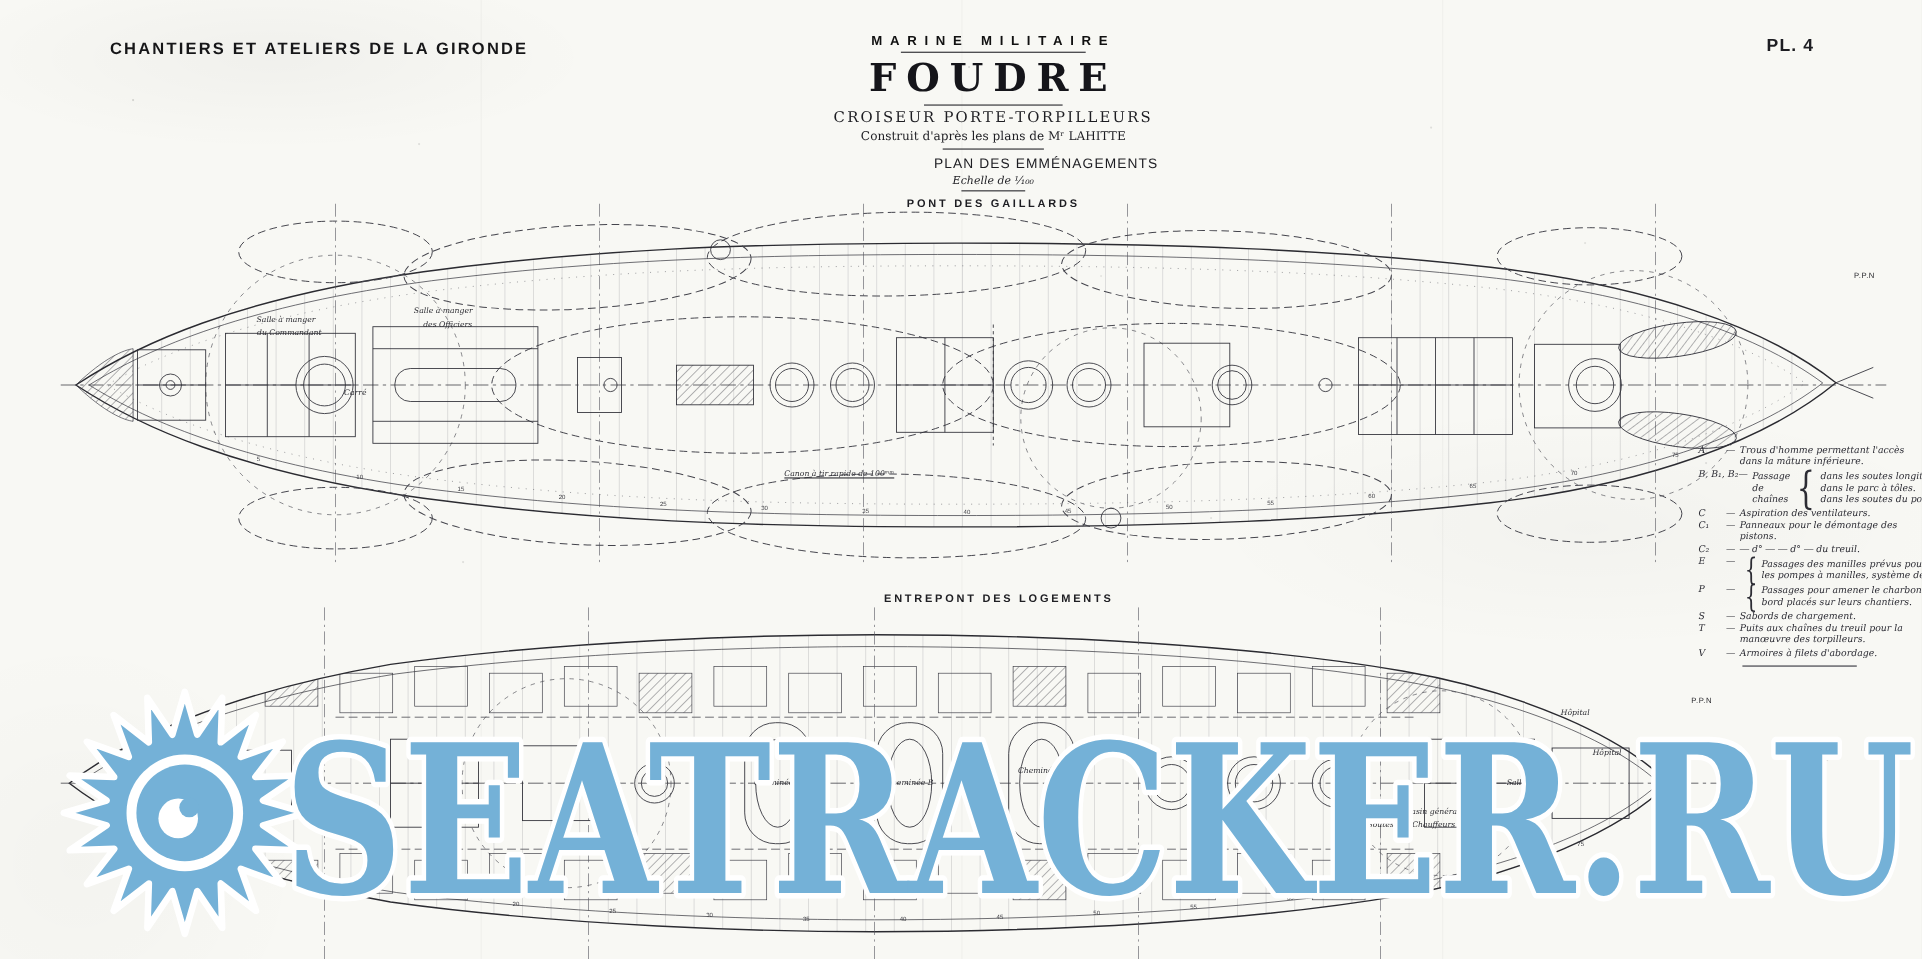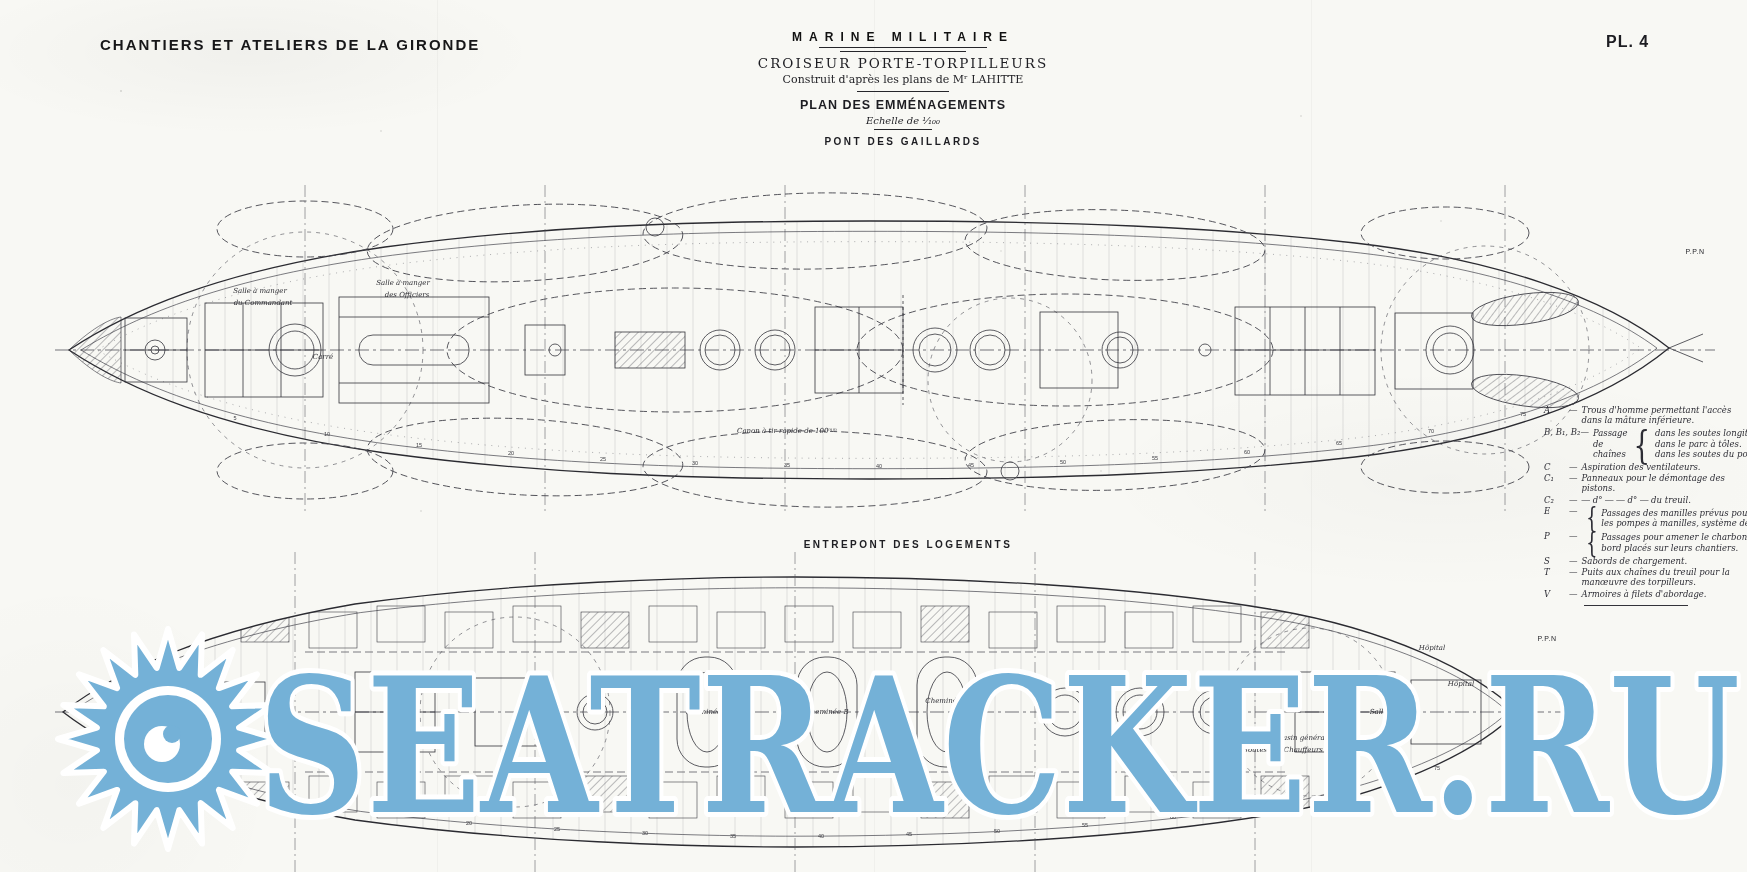--- a/index.html
+++ b/index.html
@@ -17,21 +17,21 @@
     980px 380px 0 rgba(0,0,0,0.09), 1540px 600px 0 rgba(0,0,0,0.10), 520px 700px 0 rgba(0,0,0,0.09),
     880px 160px 0 rgba(0,0,0,0.08), 1320px 130px 0 rgba(0,0,0,0.09);}
   
   .company{position:absolute;left:100px;top:36px;font-size:15px;font-weight:700;letter-spacing:2px;color:#161618;}
   .plate{position:absolute;left:1606px;top:33px;font-size:16px;font-weight:700;letter-spacing:1px;}
   .titleblock{position:absolute;left:753px;top:30px;width:300px;text-align:center;}
   .t-series{font-size:12px;font-weight:600;letter-spacing:7px;color:#111;}
   .t-ship{font-family:"DejaVu Serif", serif;font-size:35px;font-weight:700;letter-spacing:9px;margin-top:2px;color:#15151a;}
   .t-type{font-family:"DejaVu Serif", serif;font-size:13.5px;letter-spacing:2px;margin-top:3px;}
   .t-built{font-family:"DejaVu Serif", serif;font-size:11px;margin-top:2px;}
-  .t-plan{font-size:12.5px;font-weight:700;letter-spacing:1px;margin-top:6px;}
+  .t-plan{font-size:12.5px;font-weight:400;letter-spacing:1px;margin-top:6px;text-align:right;}
   .t-scale{font-family:"DejaVu Serif", serif;font-style:italic;font-size:10px;margin-top:3px;}
   .t-deck{font-size:10px;font-weight:600;letter-spacing:2.5px;margin-top:6px;}
   .rule{height:1px;background:#26262b;margin:3px auto;}
   
   .plan{position:absolute;}
   .plan svg{display:block;}
   .ann-layer{position:absolute;left:0;top:0;right:0;bottom:0;pointer-events:none;}
   .ann{position:absolute;font-family:"DejaVu Serif", serif;font-style:italic;font-size:7px;color:#2d2d33;
        white-space:nowrap;transform:translate(-50%,-50%);}
   .ann.sans{font-family:"Liberation Sans", sans-serif;font-style:normal;font-size:7px;letter-spacing:0.5px;color:#26262b;}
@@ -66,20 +66,21 @@
   <div class="crease" style="left:874px"></div>
   <div class="crease" style="left:1311px"></div>
   <div class="specks"></div>
 
   <div class="company">CHANTIERS ET ATELIERS DE LA GIRONDE</div>
   <div class="plate">PL. 4</div>
 
   <div class="titleblock">
     <div class="t-series">MARINE MILITAIRE</div>
     <div class="rule" style="width:168px"></div>
+    <div class="t-ship">FOUDRE</div>
     <div class="rule" style="width:126px"></div>
     <div class="t-type">CROISEUR PORTE-TORPILLEURS</div>
     <div class="t-built">Construit d'après les plans de Mʳ LAHITTE</div>
     <div class="rule" style="width:92px;margin-top:5px"></div>
     <div class="t-plan">PLAN DES EMMÉNAGEMENTS</div>
     <div class="t-scale">Echelle de ¹⁄₁₀₀</div>
     <div class="rule" style="width:58px"></div>
     <div class="t-deck">PONT DES GAILLARDS</div>
   </div>
 
@@ -242,21 +243,21 @@
         <path d="M1614 163 L1648 149 M1614 163 L1648 177"></path>
         <line x1="848" y1="110" x2="848" y2="220" stroke-dasharray="3 3"></line>
       </g>
     </svg>
     <div class="ann-layer" id="annU">
         <span class="ann" style="left: 205px; top: 106px;">Salle à manger</span>
         <span class="ann" style="left: 208px; top: 118px;">du Commandant</span>
         <span class="ann" style="left: 348px; top: 98px;">Salle à manger</span>
         <span class="ann" style="left: 352px; top: 110px;">des Officiers</span>
         <span class="ann" style="left: 268px; top: 172px;">Carré</span>
-        <span class="ann" style="left: 732px; top: 246px;">Canon à tir rapide de 100ᵐᵐ</span>
+        <span class="ann" style="left: 708px; top: 246px; text-decoration: underline;">Canon à tir rapide de 100ᵐᵐ</span>
         <span class="ann sans" style="left: 1640px; top: 66px;">P.P.N</span>
         <span class="fn" style="left: 180px; top: 230.206px;">5</span>
         <span class="fn" style="left: 272px; top: 245.593px;">10</span>
         <span class="fn" style="left: 364px; top: 256.765px;">15</span>
         <span class="fn" style="left: 456px; top: 265.026px;">20</span>
         <span class="fn" style="left: 548px; top: 271.005px;">25</span>
         <span class="fn" style="left: 640px; top: 275.045px;">30</span>
         <span class="fn" style="left: 732px; top: 277.342px;">35</span>
         <span class="fn" style="left: 824px; top: 277.992px;">40</span>
         <span class="fn" style="left: 916px; top: 277.024px;">45</span>

